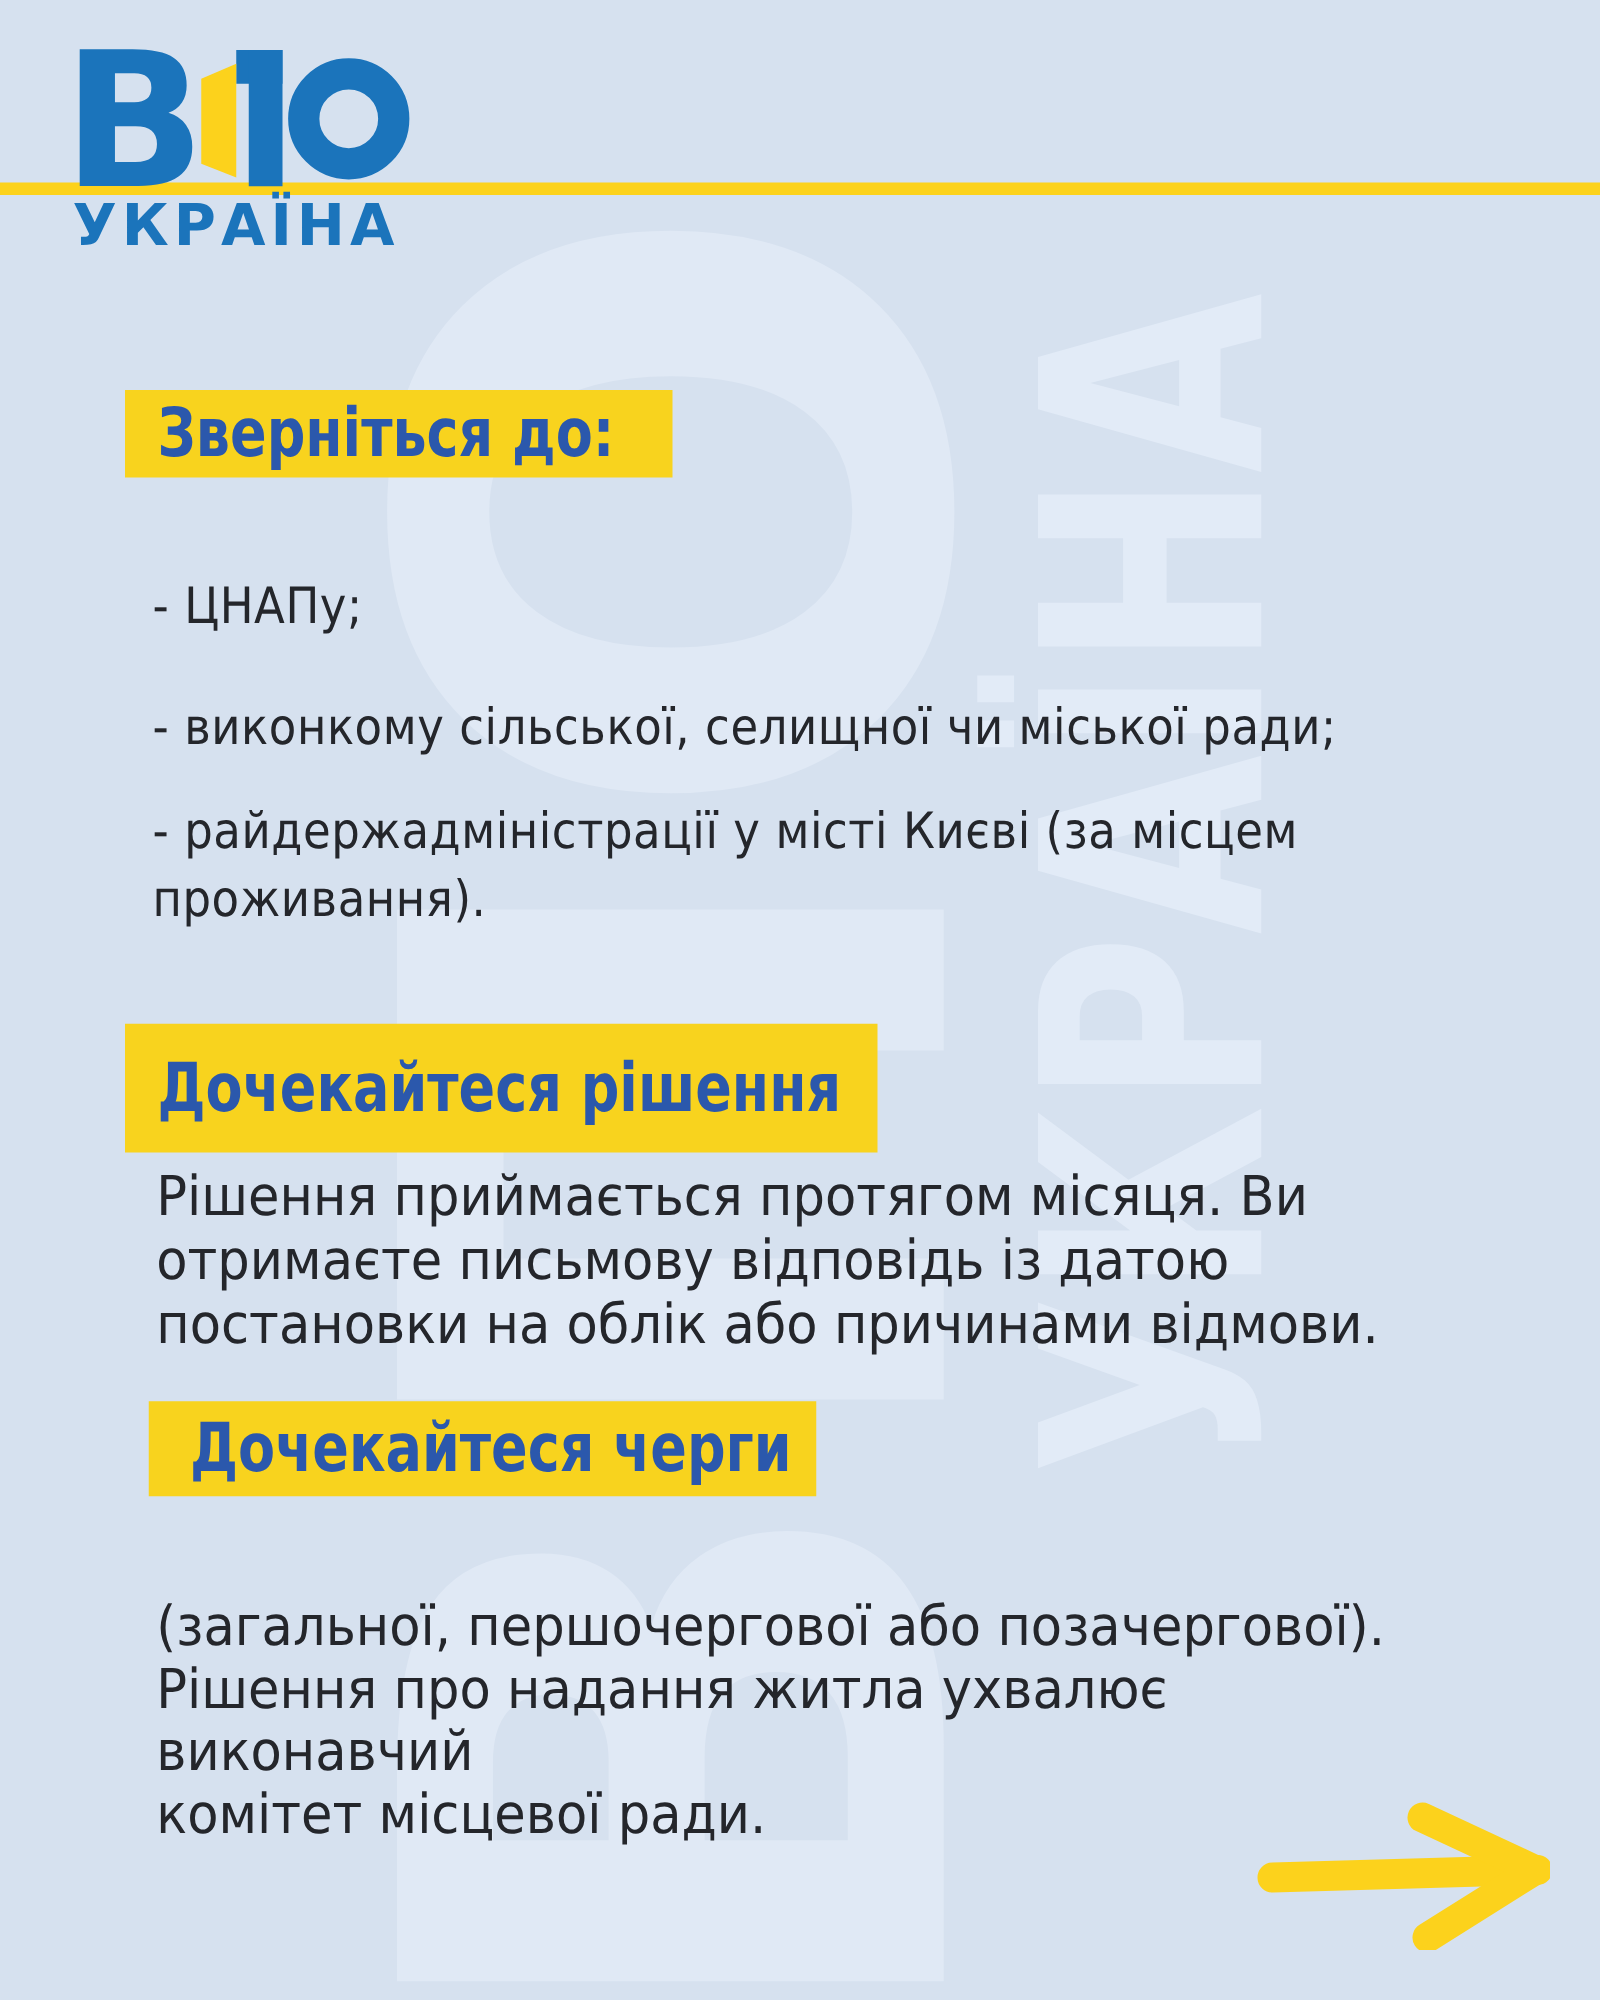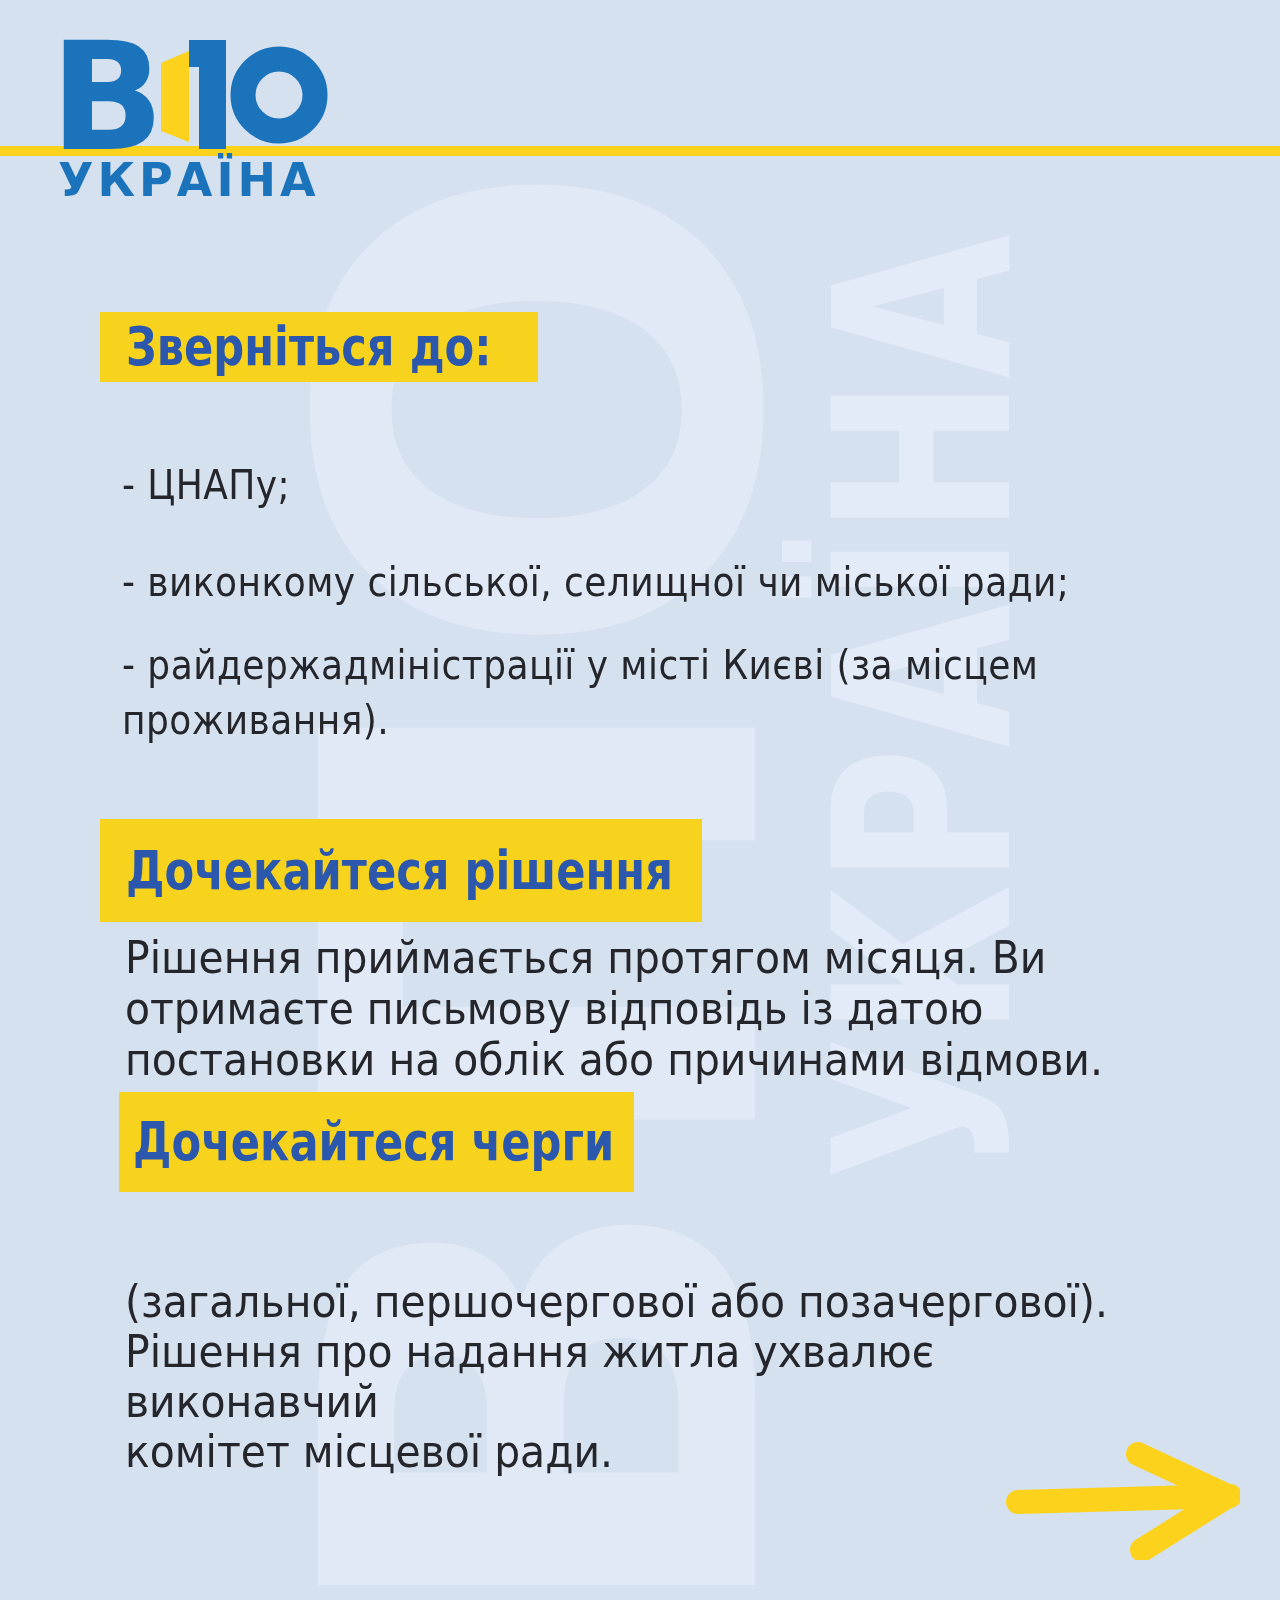--- a/index.html
+++ b/index.html
@@ -76,21 +76,21 @@
     font-size: 54px;
     font-weight: bold;
     color: #2b58ac;
     white-space: nowrap;
     transform: scaleX(0.8);
     transform-origin: left center;
     line-height: 1;
   }
   .box-1 { left: 100px; top: 312px;  width: 412px; height: 70px;  padding-left: 26px; }
   .box-2 { left: 100px; top: 783px;  width: 576px; height: 103px; padding-left: 26px; margin-top: 36px; }
-  .box-3 { left: 119px; top: 1092px; width: 501px; height: 100px; padding-left: 14px; }
+  .box-3 { left: 119px; top: 1121px; width: 501px; height: 76px; padding-left: 33px; }
 
   
   .body-text {
     position: absolute;
     color: #24262b;
     white-space: pre-line;
     transform-origin: left top;
     z-index: 2;
   }
   .bullet {

